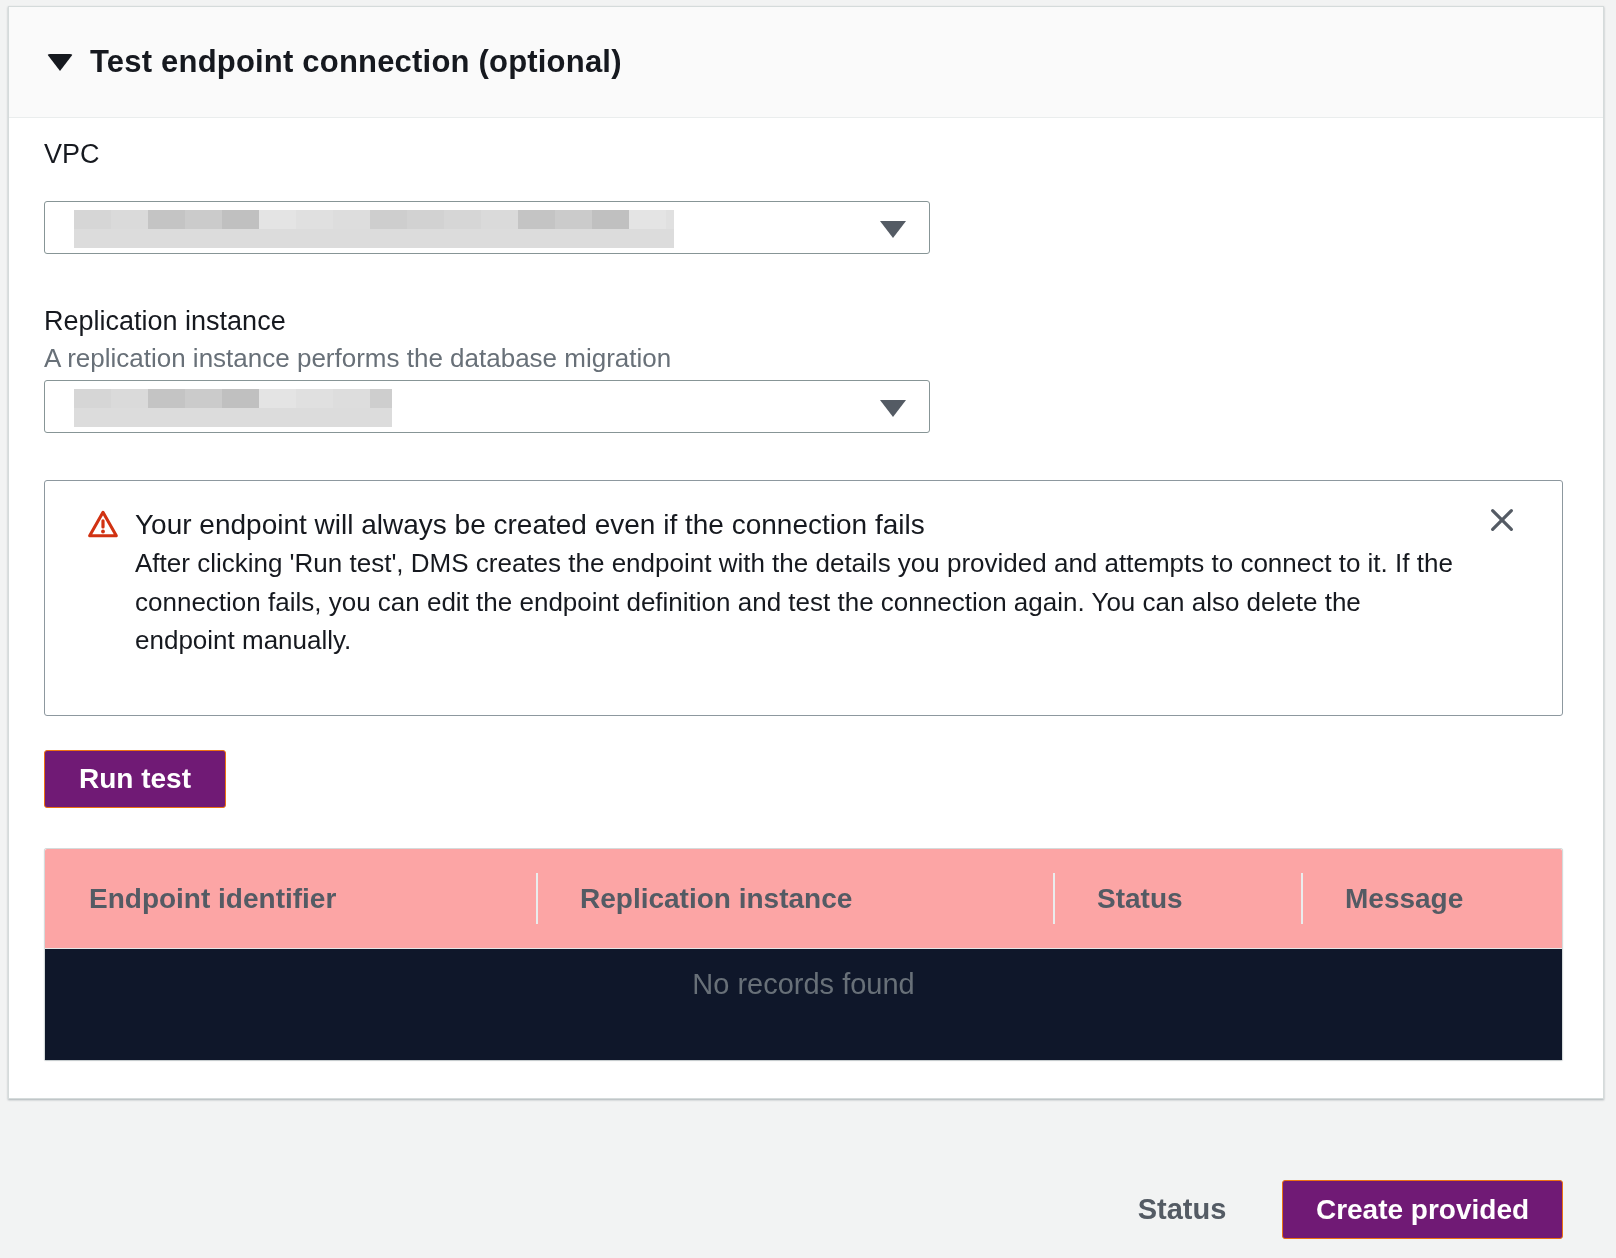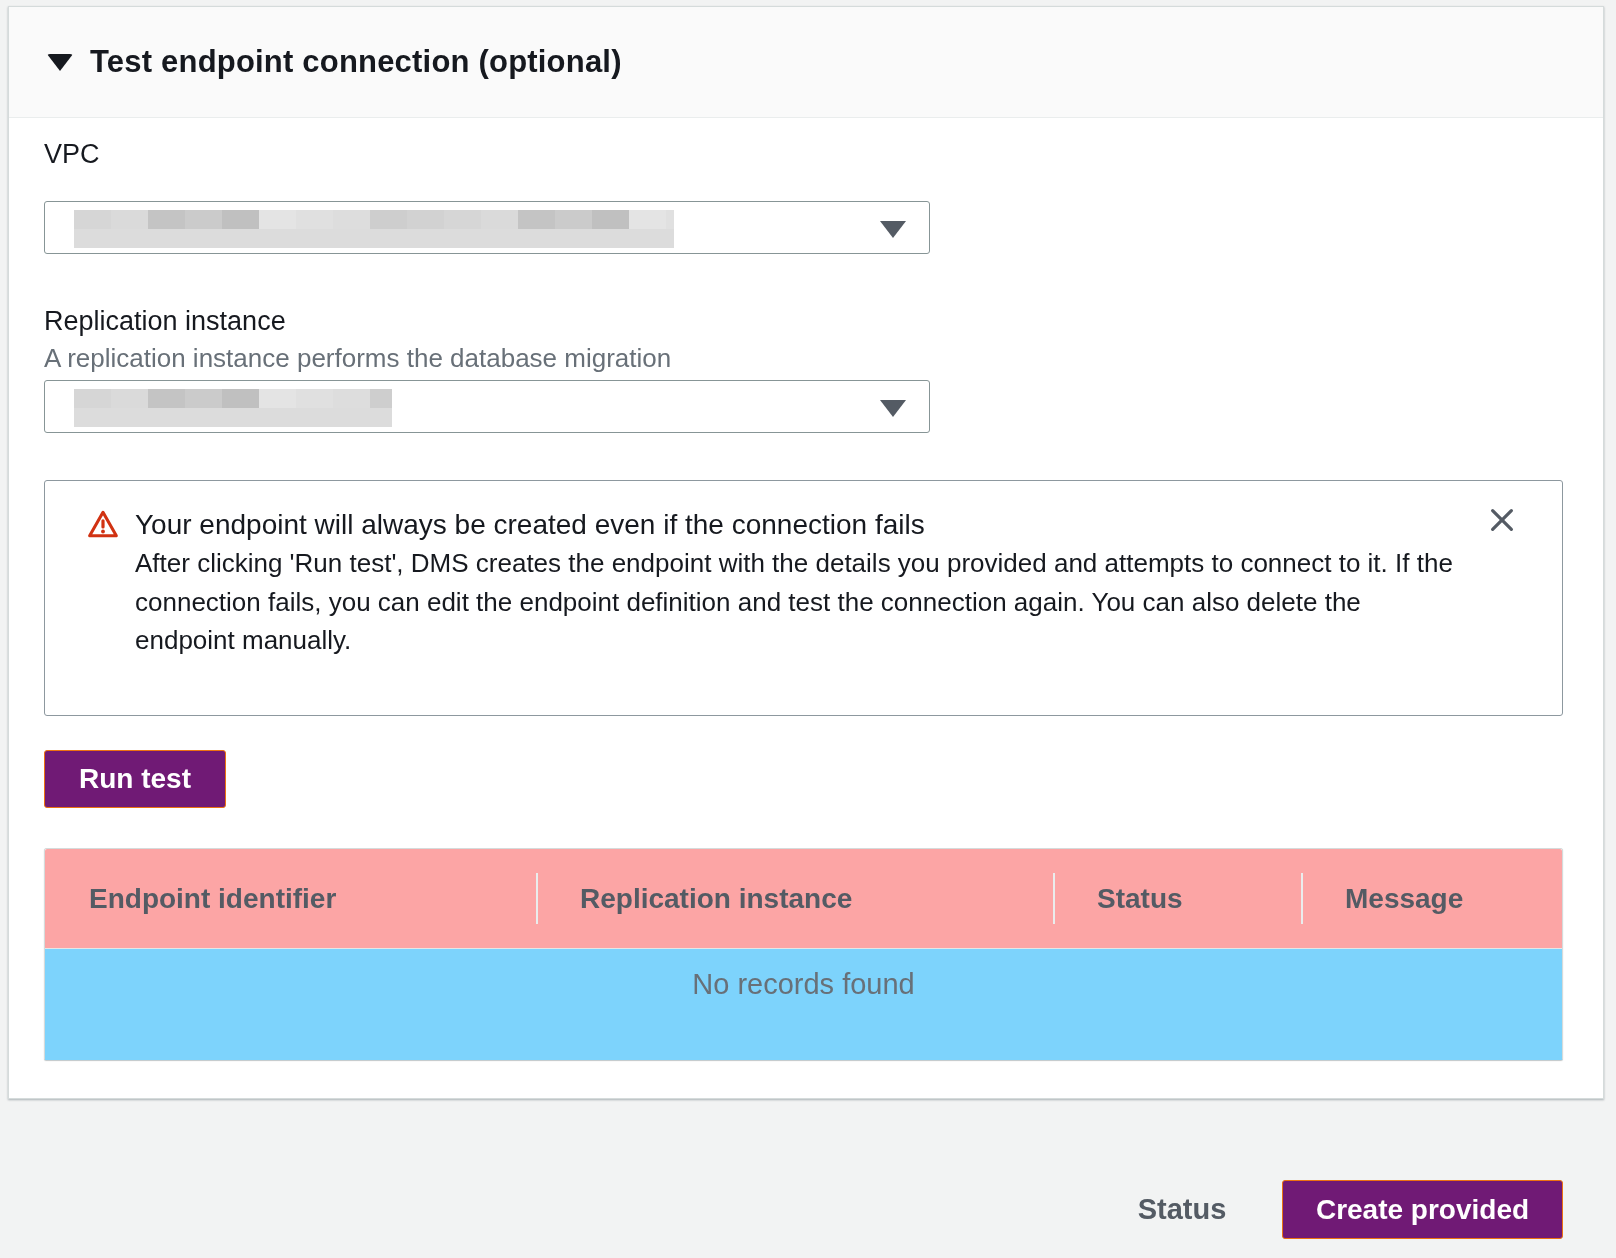--- a/index.html
+++ b/index.html
@@ -83,21 +83,21 @@
     position:relative;display:flex;align-items:center;box-sizing:border-box;
     padding-left:44px;font-size:28px;font-weight:700;color:#545b64;
   }
   .th + .th::before{
     content:"";position:absolute;left:0;top:24px;bottom:24px;width:2px;background:#eaeded;
   }
   .th-1{width:491px;} .th-2{width:517px;} .th-3{width:248px;} .th-4{width:261px;}
   .rtable-body{
     height:111px;display:flex;justify-content:center;align-items:flex-start;
     padding-top:19px;box-sizing:border-box;
-    font-size:29px;color:#687078;background:#7dd3fc;
+    font-size:29px;color:#687078;background:#0f172a;
   }
   
   .cancel-btn{
     position:absolute;left:1127px;top:1186px;width:110px;height:46px;
     background:none;border:none;padding:0;cursor:pointer;
     font-family:"Liberation Sans",sans-serif;font-size:29px;font-weight:700;color:#545b64;
   }
   .create-btn{position:absolute;left:1282px;top:1180px;width:281px;height:59px;}
   .redact i{display:block;position:absolute;}
 </style>

